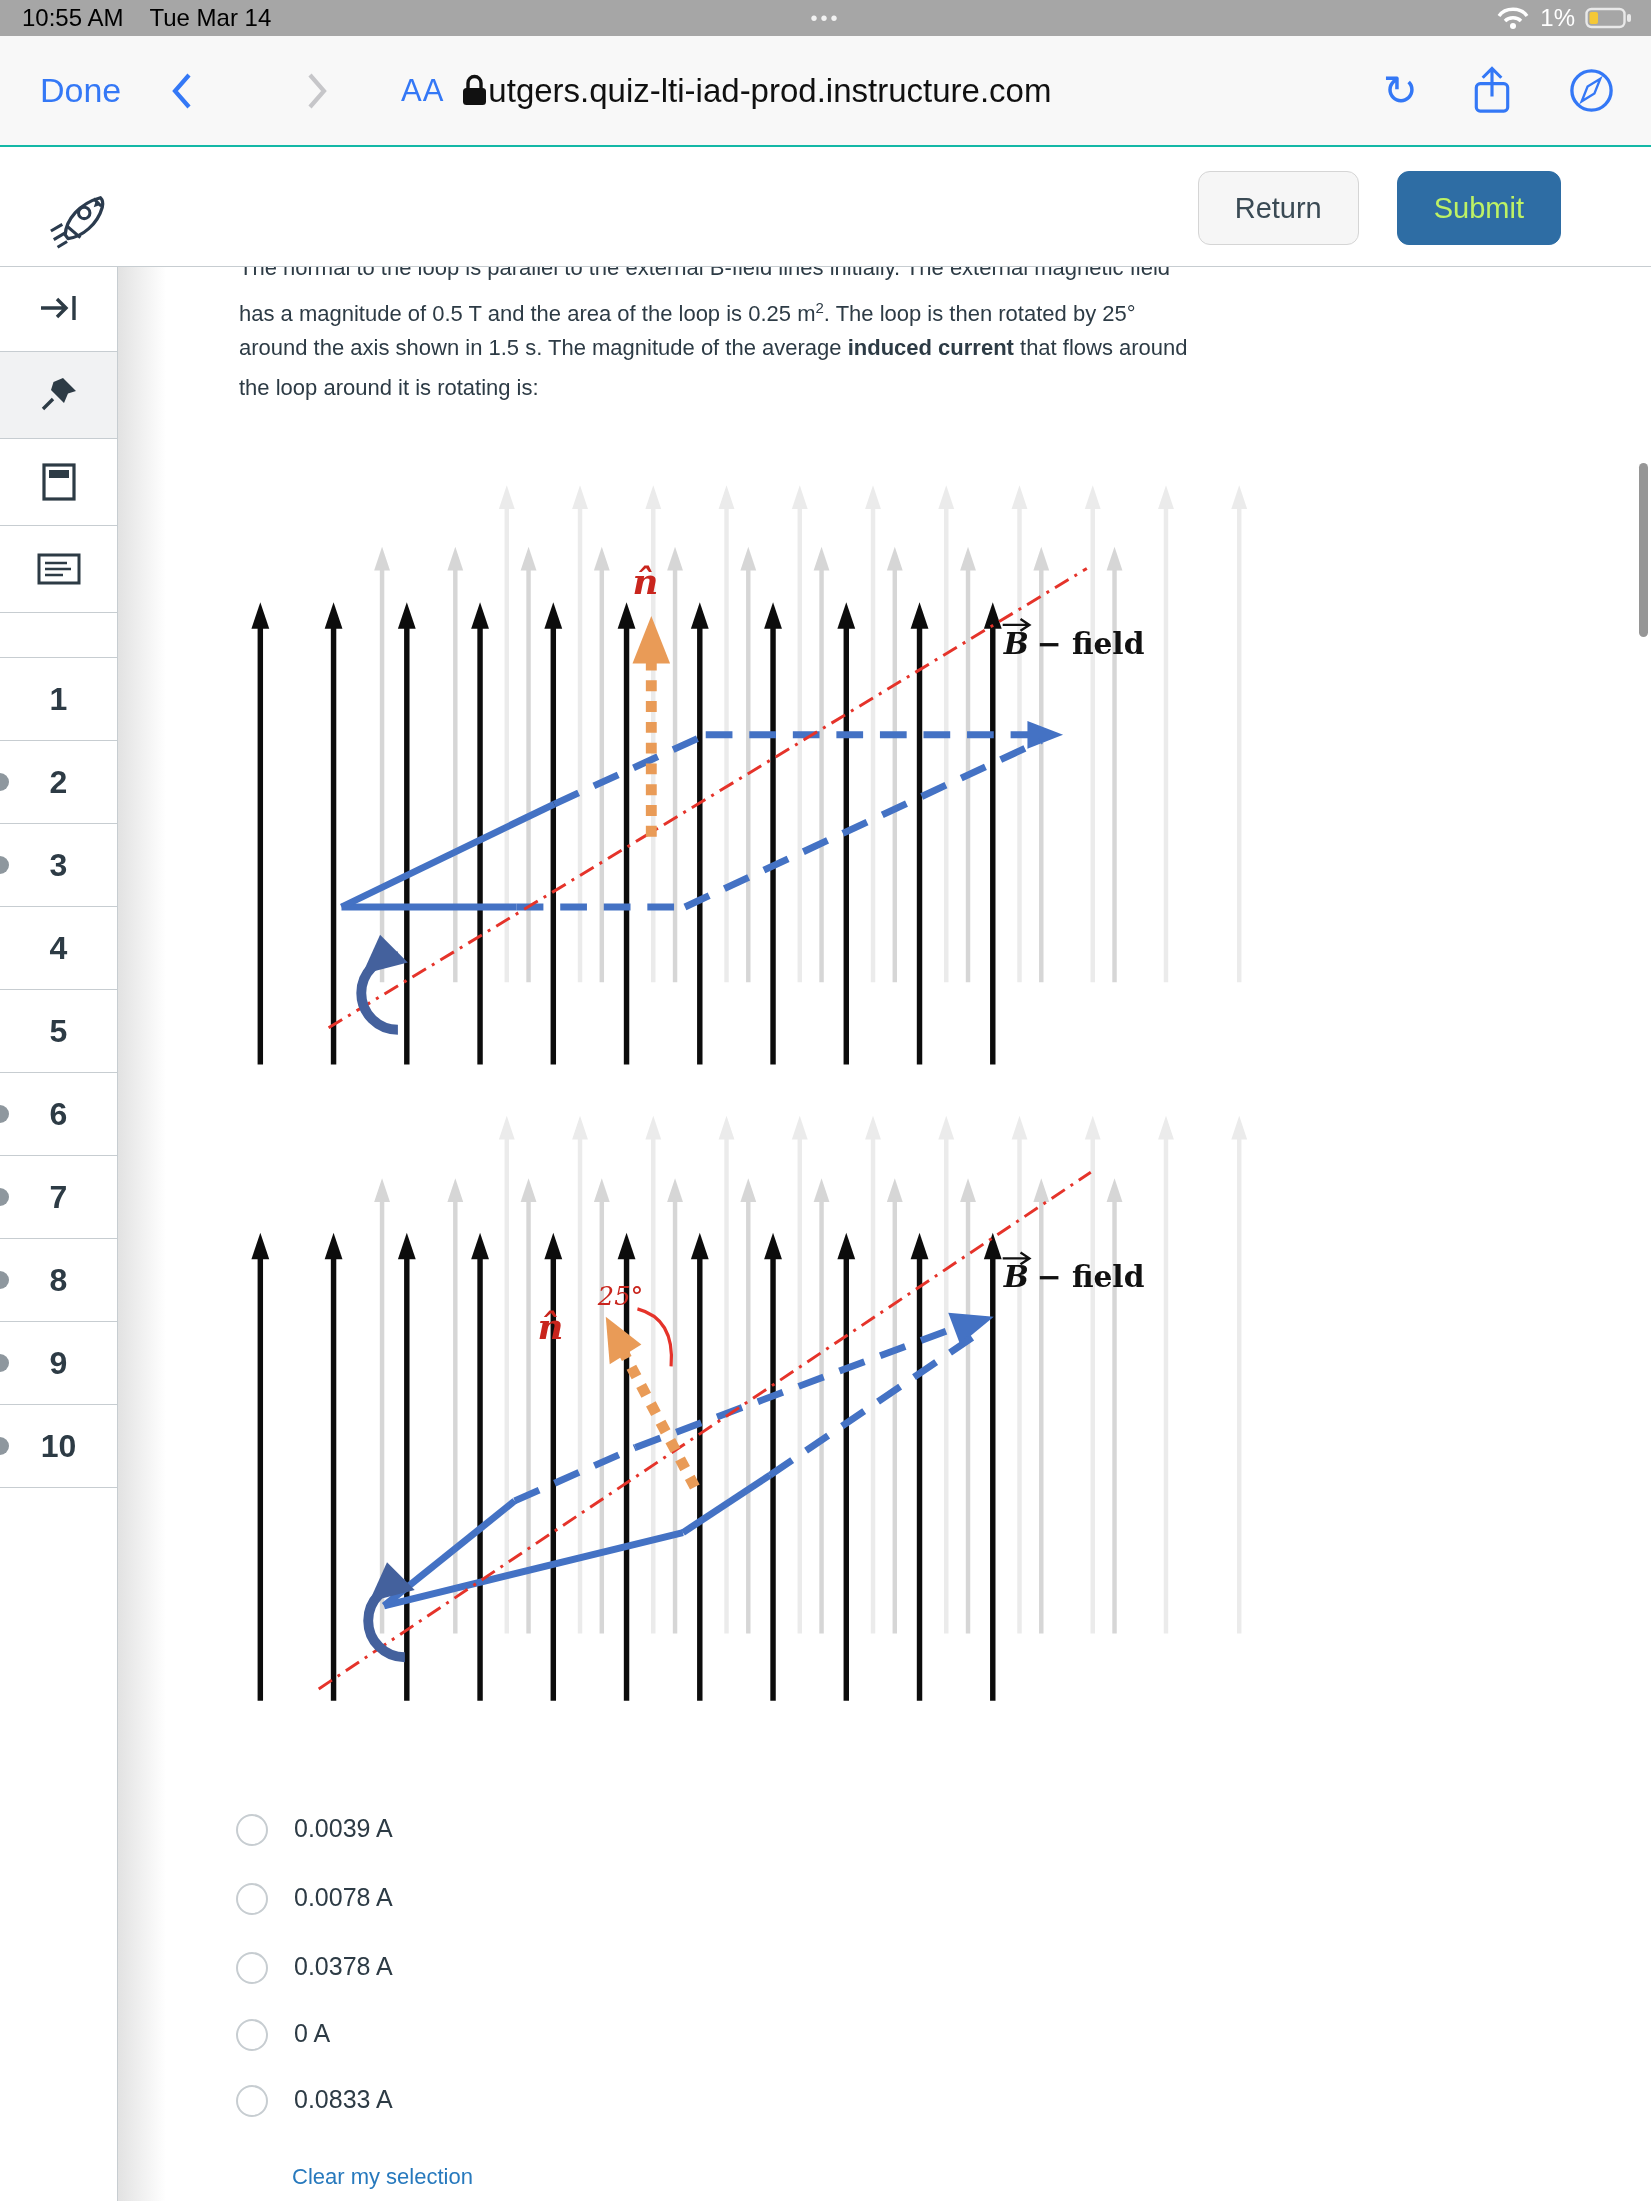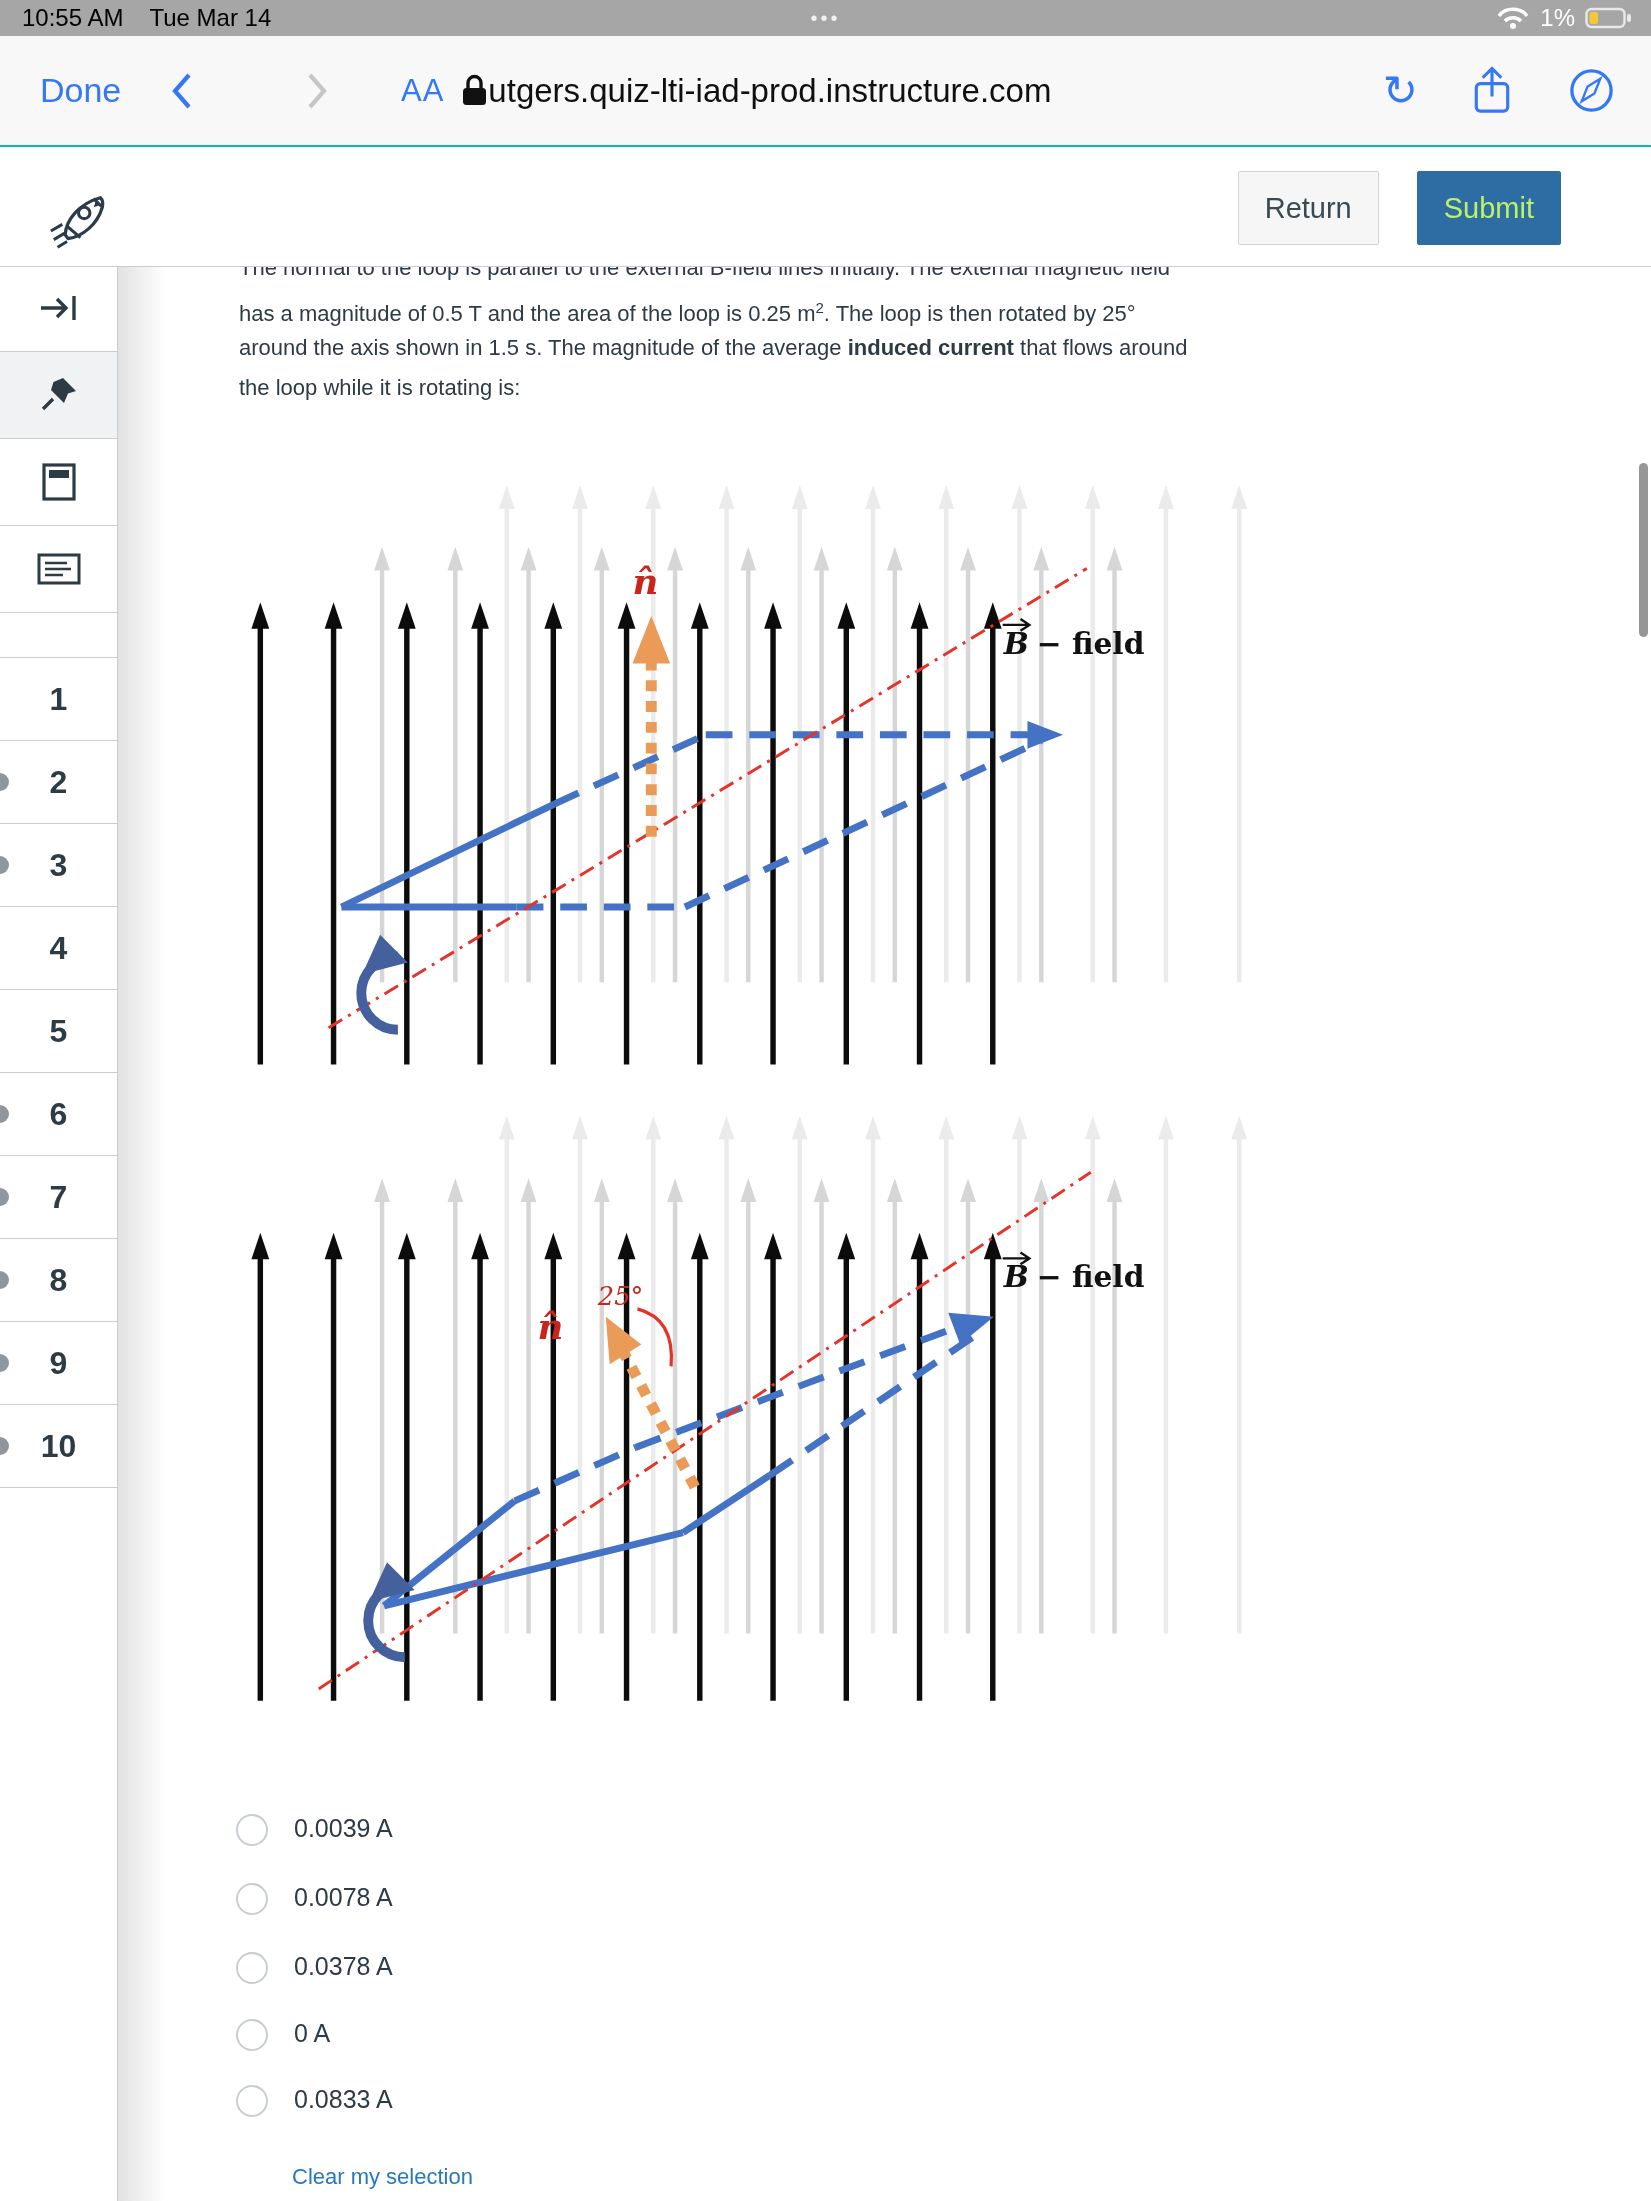--- a/index.html
+++ b/index.html
@@ -23,22 +23,22 @@
   .aa{color:var(--accent);font-size:31px;letter-spacing:1px;}
   .url{color:#101010;font-size:33px;}
   .rightgroup{position:absolute;right:34px;display:flex;align-items:center;gap:51px;}
   .refresh{color:var(--accent);font-size:42px;line-height:1;}
 
   
   .quizheader{position:absolute;left:0;top:146px;width:1651px;height:120px;background:#fff;
               border-bottom:1px solid #C7CDD1;z-index:6;}
   .rocket{position:absolute;left:48px;top:46px;}
   .hbtns{position:absolute;right:90px;top:25px;display:flex;gap:38px;}
-  .btn{height:72px;border-radius:2px;font-size:29px;display:flex;align-items:center;
-       padding:0 26px;font-family:"Liberation Sans",sans-serif;}
+  .btn{height:72px;border-radius:12px;font-size:29px;display:flex;align-items:center;
+       padding:0 36px;font-family:"Liberation Sans",sans-serif;}
   .btn-return{background:#F6F6F6;border:1px solid #D5D5D5;color:#3A4A54;}
   .btn-submit{background:var(--submit-blue);border:1px solid var(--submit-blue);color:#bef264;}
 
   
   .sidebar{position:absolute;left:0;top:265px;width:117px;bottom:0;background:#fff;
            border-right:1px solid #C7CDD1;z-index:5;overflow:hidden;}
   .icell{height:86px;border-bottom:1px solid #C7CDD1;display:flex;align-items:center;
          justify-content:center;}
   .icell.active{background:#F1F2F3;}
   .spacer{height:44px;border-bottom:1px solid #C7CDD1;}
@@ -215,21 +215,21 @@
         <span>10</span>
         <div class="qdot"></div>
       </div>
   </div>
   <div class="gutter"></div>
 
   <div class="question">
     <div class="qline">The normal to the loop is parallel to the external B-field lines initially. The external magnetic field</div>
     <div class="qline"><span>has a magnitude of 0.5 T and the area of the loop is 0.25 m</span><sup>2</sup><span>. The loop is then rotated by 25°</span></div>
     <div class="qline"><span>around the axis shown in 1.5 s. The magnitude of the average </span><b>induced current</b><span> that flows around</span></div>
-    <div class="qline">the loop while it is rotating is:</div>
+    <div class="qline">the loop around it is rotating is:</div>
   </div>
 
   <svg class="diagrams" width="1651" height="2202" viewBox="0 0 1668 2224">
 
     <g id="d1b">
         <line x1="512" y1="511" x2="512" y2="992" stroke="#ebebeb" stroke-width="4.5"></line>
         <polygon points="512,490 504,514 520,514" fill="#ebebeb"></polygon>
         <line x1="586" y1="511" x2="586" y2="992" stroke="#ebebeb" stroke-width="4.5"></line>
         <polygon points="586,490 578,514 594,514" fill="#ebebeb"></polygon>
         <line x1="660" y1="511" x2="660" y2="992" stroke="#ebebeb" stroke-width="4.5"></line>

